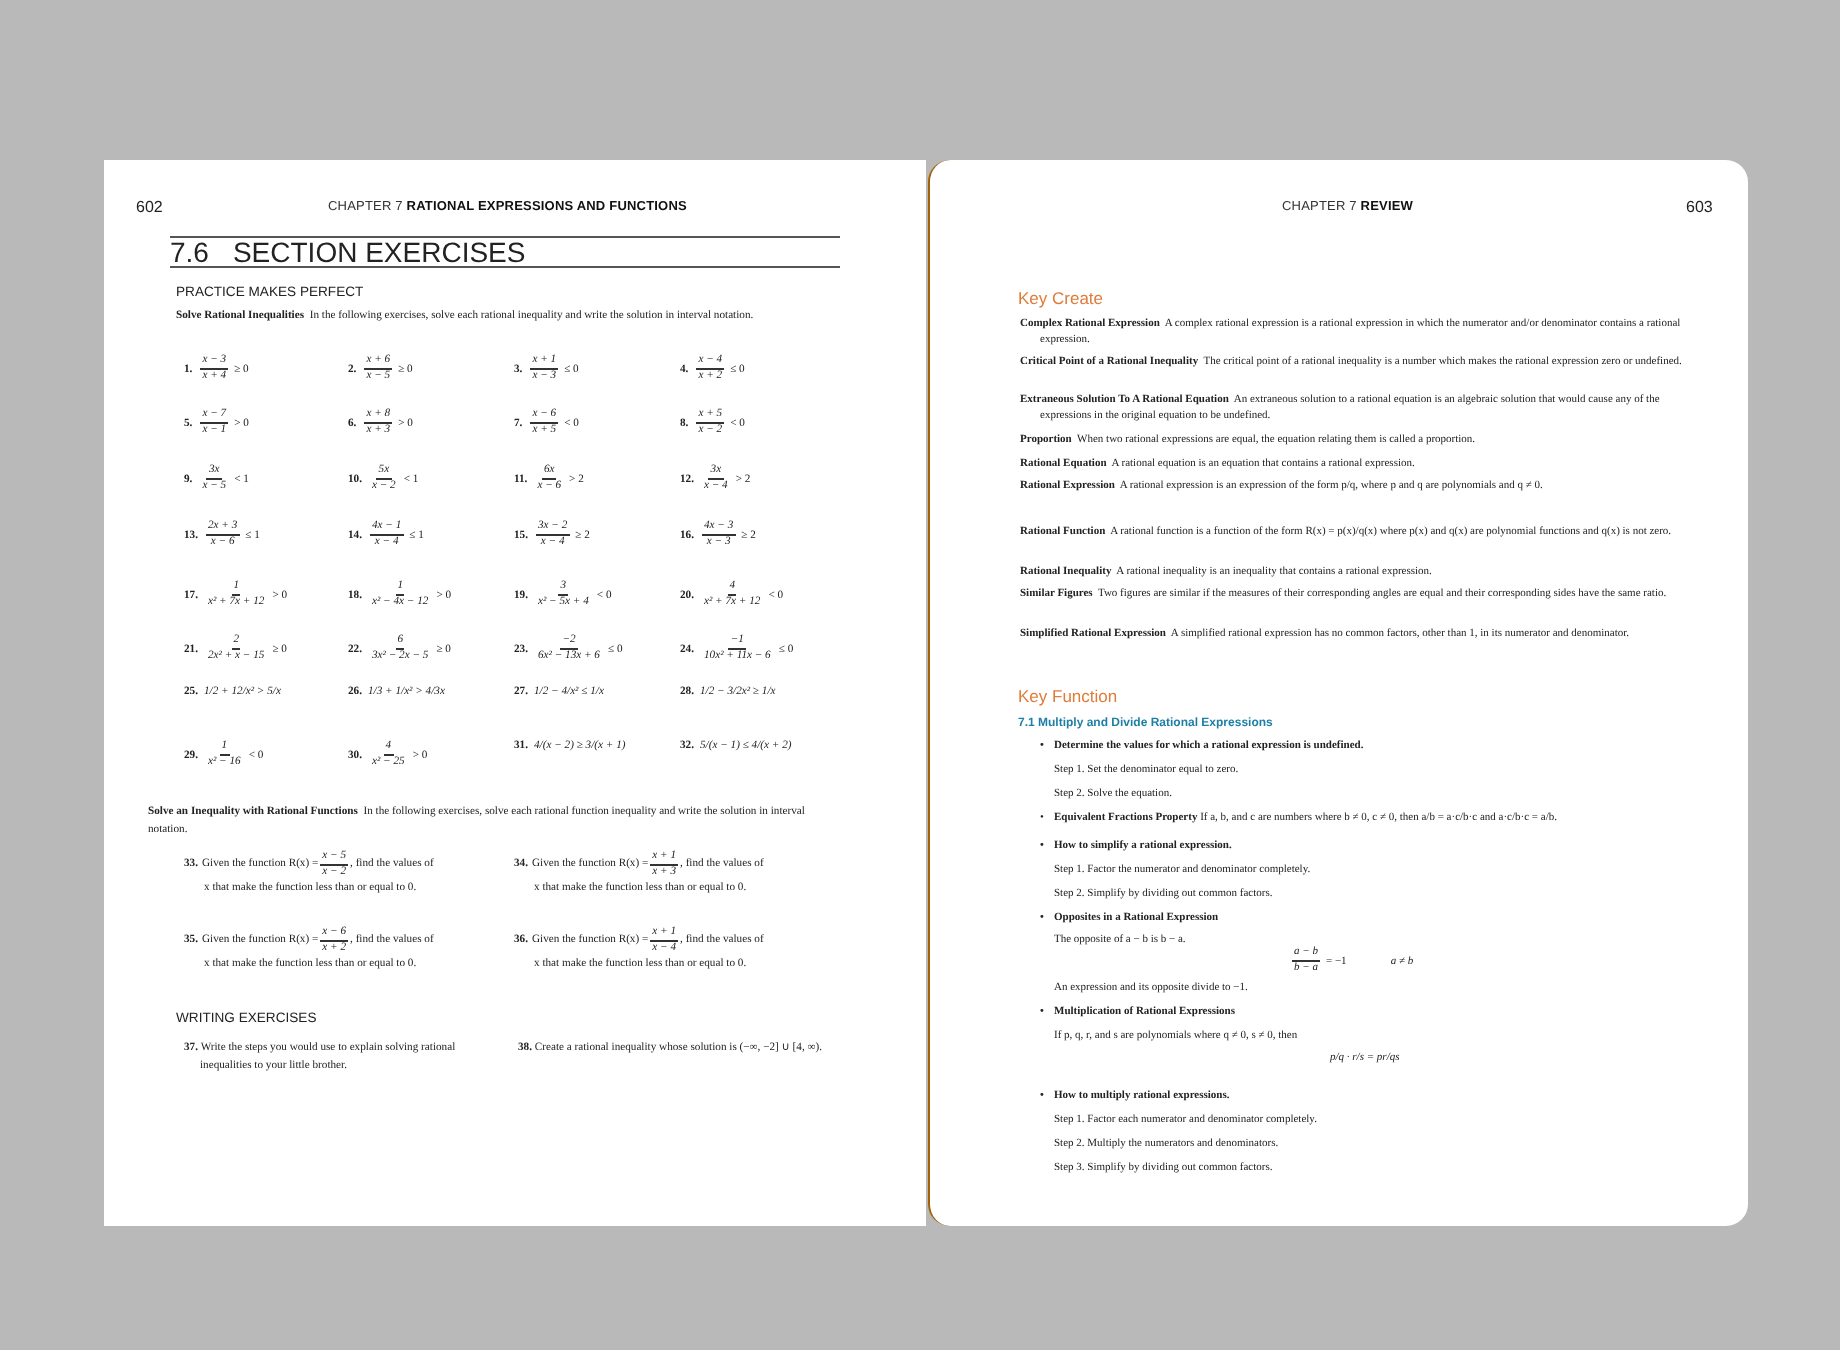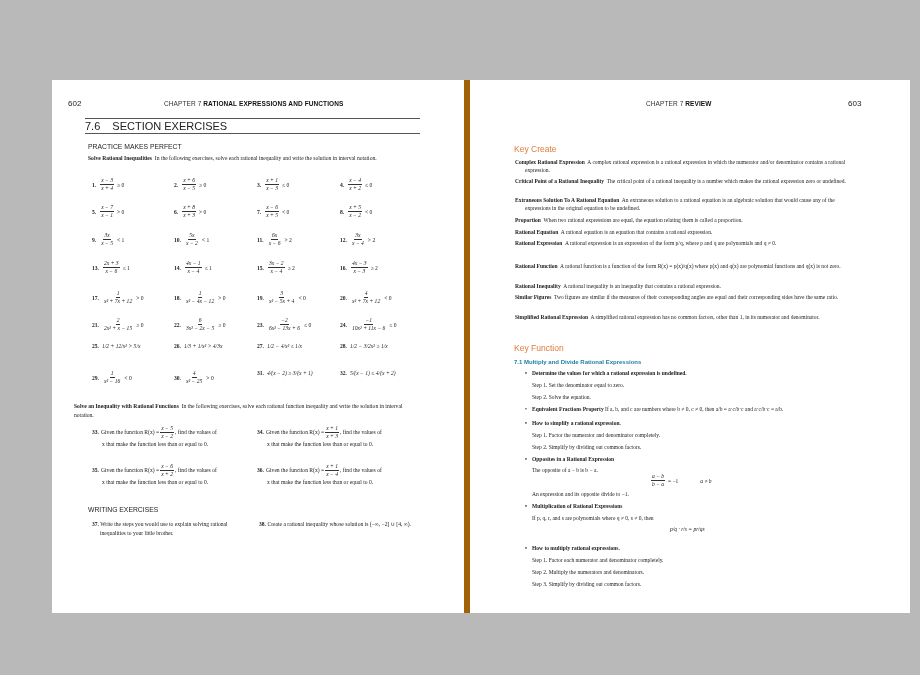--- a/index.html
+++ b/index.html
@@ -1,23 +1,23 @@
 <!DOCTYPE html>
 <html><head>
 <meta charset="utf-8">
 <style>
   html,body{margin:0;padding:0;}
   body{width:920px;height:675px;background:#b9b9b9;position:relative;overflow:hidden;font-family:"Liberation Serif",serif;color:#222;}
-  .page{position:absolute;top:80px;height:533px;background:#fff;padding-left:31px;}
+  .page{position:absolute;top:80px;height:533px;background:#fff;}
   #left{left:52px;width:411px;}
-  #right{left:464px;width:409px;border-left:6px solid #a16207;}
+  #right{left:464px;width:409px;border-left:1px solid #a16207;border-radius:11px;}
   .runhead{position:absolute;top:20px;font-family:"Liberation Sans",sans-serif;font-size:6.5px;color:#333;letter-spacing:0.1px;}
   .runhead b{font-weight:bold;color:#111;}
   .pnum{position:absolute;top:19px;font-family:"Liberation Sans",sans-serif;font-size:8px;color:#222;}
-  .sechead{position:absolute;border-top:1px solid #555;border-bottom:1px solid #555;height:14px;font-family:"Liberation Sans",sans-serif;font-size:11px;line-height:14px;color:#222;}
+  .sechead{position:absolute;border-top:1px solid #555;border-bottom:1px solid #555;height:14px;font-family:"Liberation Sans",sans-serif;font-size:14px;line-height:14px;color:#222;}
   .subhead{position:absolute;font-family:"Liberation Sans",sans-serif;font-size:6.8px;color:#222;}
   .para{position:absolute;font-size:5.6px;line-height:8.5px;color:#222;}
   .para b{font-weight:bold;}
   .ex{position:absolute;font-size:5.6px;display:flex;align-items:center;white-space:nowrap;}
   .ex .n{font-weight:bold;margin-right:3px;}
   .frac{display:inline-flex;flex-direction:column;align-items:center;vertical-align:middle;font-style:italic;line-height:7px;margin:0 1px;}
   .frac .num{border-bottom:0.6px solid #333;padding:0 1px;}
   .frac .den{padding:0 1px;}
   .rel{margin-left:2px;}
   .kt{position:absolute;left:45px;width:335px;font-size:5.5px;line-height:7.8px;text-indent:-10px;padding-left:10px;}

